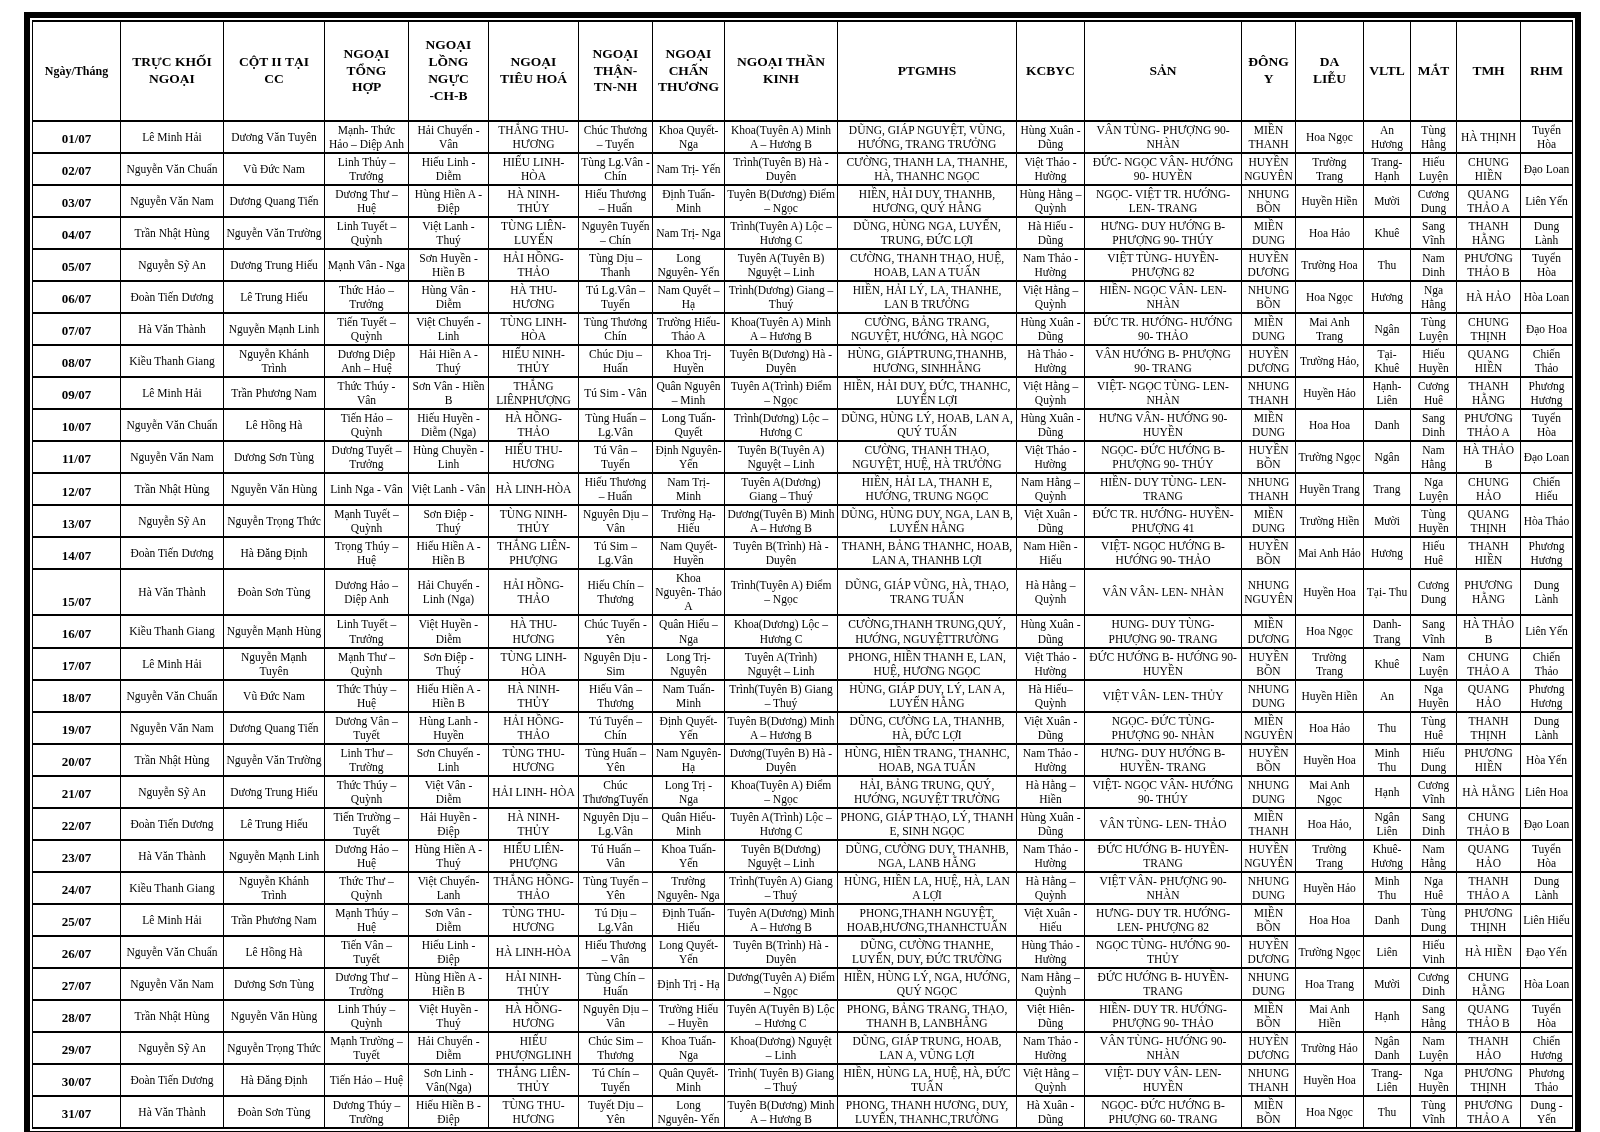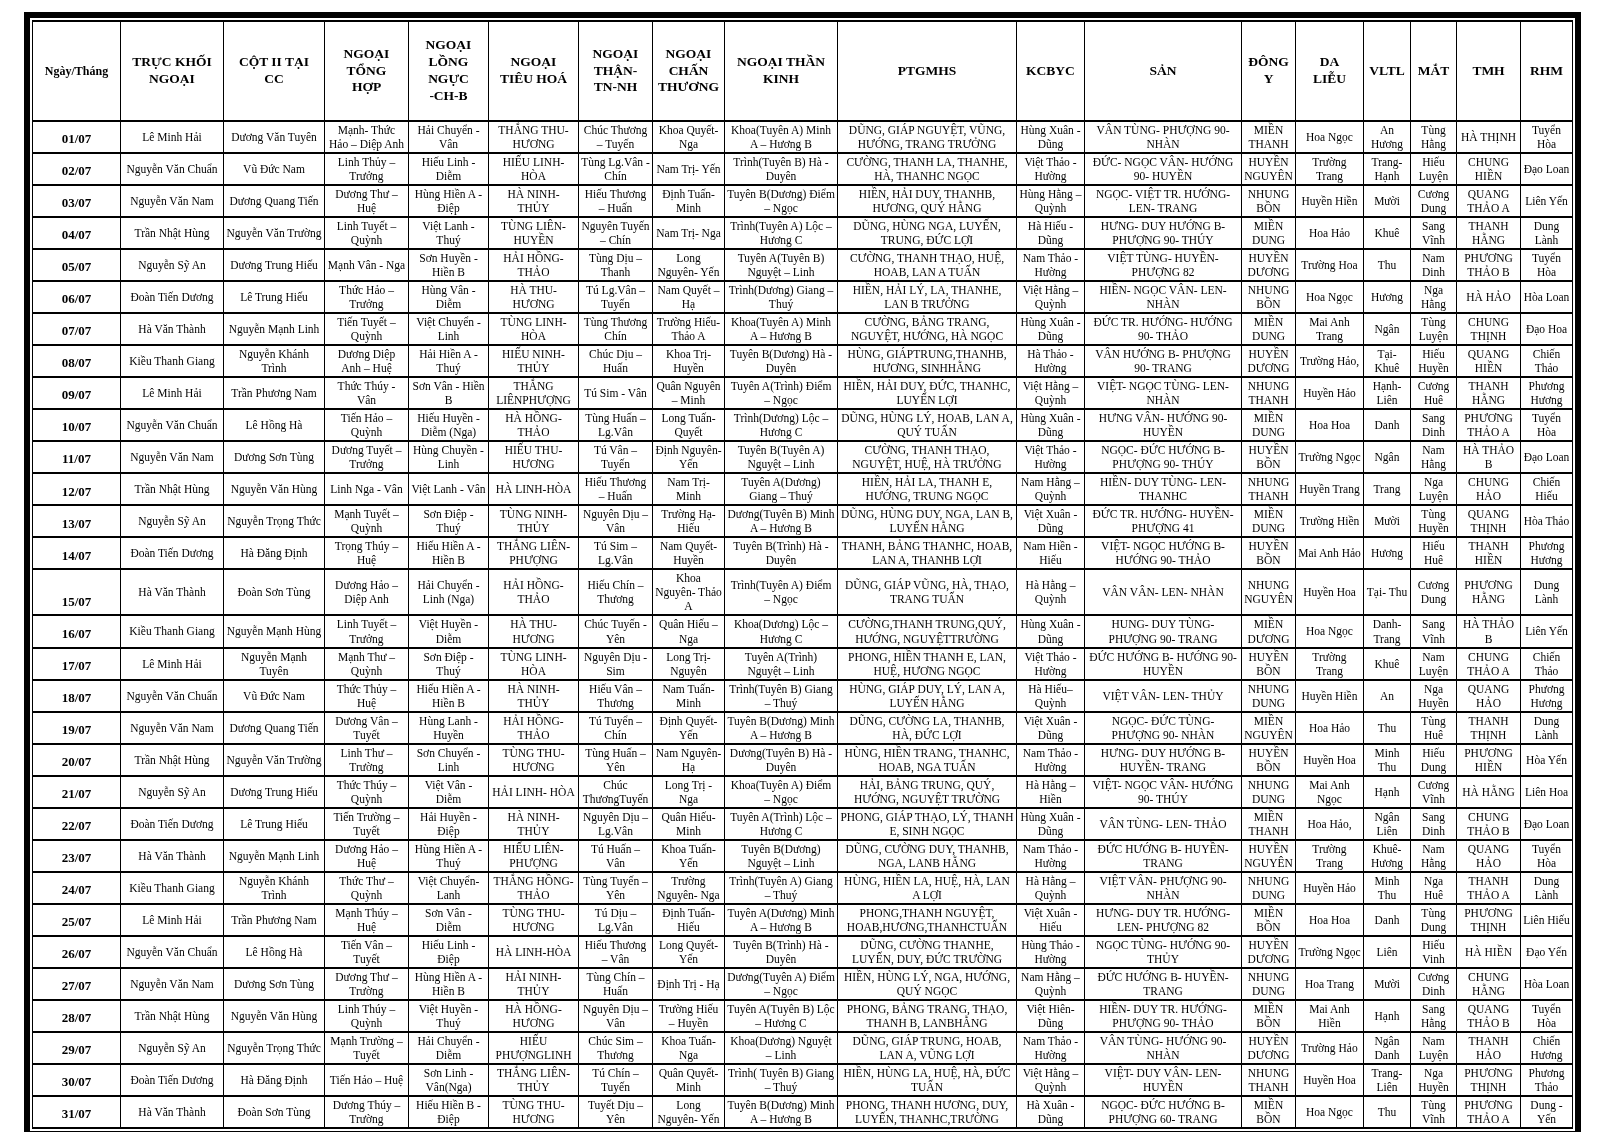--- a/index.html
+++ b/index.html
@@ -160,21 +160,21 @@
             <td>Cương Dung</td>
             <td>QUANG THẢO A</td>
             <td>Liên Yến</td>
           </tr>
           <tr>
             <td class="date-cell">04/07</td>
             <td>Trần Nhật Hùng</td>
             <td>Nguyễn Văn Trường</td>
             <td>Linh Tuyết – Quỳnh</td>
             <td>Việt Lanh - Thuý</td>
-            <td>TÙNG LIÊN- HUYỀN</td>
+            <td>TÙNG LIÊN- LUYẾN</td>
             <td>Nguyên Tuyến – Chín</td>
             <td>Nam Trị- Nga</td>
             <td>Trình(Tuyên A) Lộc – Hương C</td>
             <td>DŨNG, HÙNG NGA, LUYẾN, TRUNG, ĐỨC LỢI</td>
             <td>Hà Hiếu - Dũng</td>
             <td>HƯNG- DUY HƯỚNG B- PHƯỢNG 90- THÚY</td>
             <td>MIỀN DUNG</td>
             <td>Hoa Hảo</td>
             <td>Khuê</td>
             <td>Sang Vĩnh</td>
@@ -326,21 +326,21 @@
             <td>Trần Nhật Hùng</td>
             <td>Nguyễn Văn Hùng</td>
             <td>Linh Nga - Vân</td>
             <td>Việt Lanh - Vân</td>
             <td>HÀ LINH-HÒA</td>
             <td>Hiếu Thương – Huấn</td>
             <td>Nam Trị- Minh</td>
             <td>Tuyên A(Dương) Giang – Thuý</td>
             <td>HIỀN, HẢI LA, THANH E, HƯỚNG, TRUNG NGỌC</td>
             <td>Nam Hằng – Quỳnh</td>
-            <td>HIỀN- DUY TÙNG- LEN- THANHC</td>
+            <td>HIỀN- DUY TÙNG- LEN- TRANG</td>
             <td>NHUNG THANH</td>
             <td>Huyền Trang</td>
             <td>Trang</td>
             <td>Nga Luyện</td>
             <td>CHUNG HẢO</td>
             <td>Chiến Hiếu</td>
           </tr>
           <tr>
             <td class="date-cell">13/07</td>
             <td>Nguyễn Sỹ An</td>

